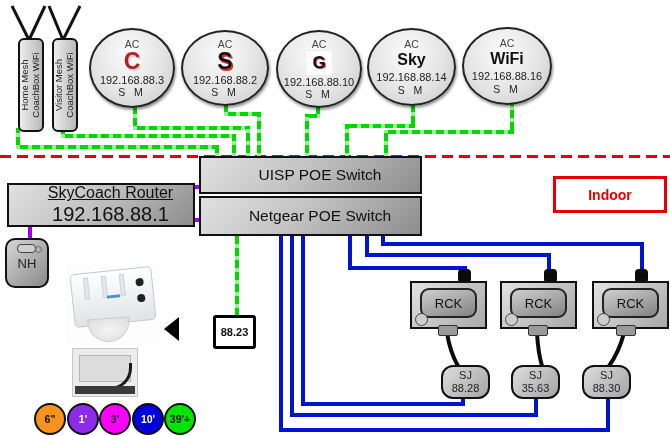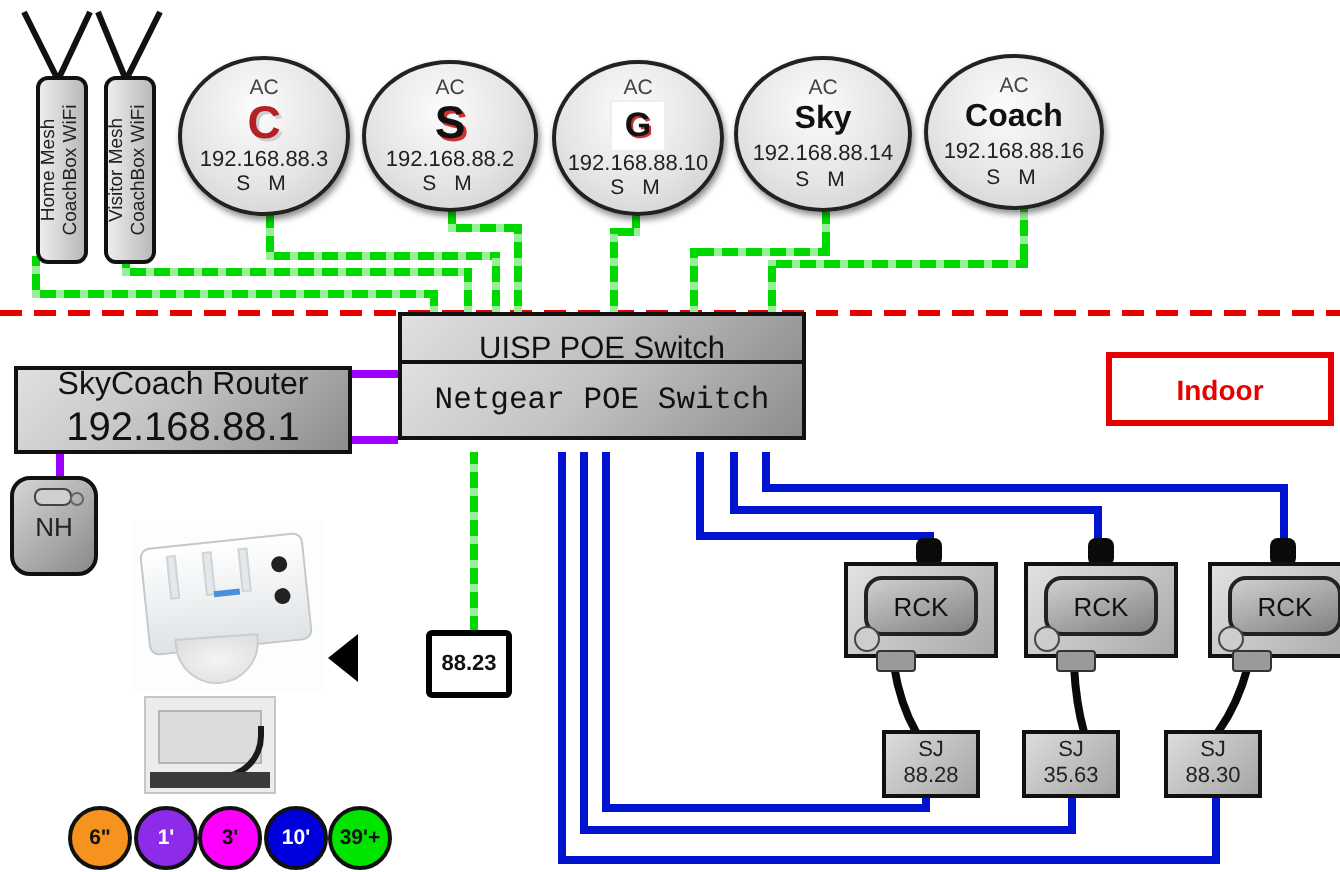--- a/index.html
+++ b/index.html
@@ -10,21 +10,21 @@
   .h{height:4px;} .v{width:4px;}
   .gl{background-color:#00d800;}
   .gl.h{background-image:repeating-linear-gradient(90deg,rgba(255,255,255,.6) 0 4px,transparent 4px 12px);}
   .gl.v{background-image:repeating-linear-gradient(0deg,rgba(255,255,255,.6) 0 4px,transparent 4px 12px);}
   .bl{background-color:#0013cf;}
   .pl{background-color:#9d00ff;}
   .red-dash{position:absolute;z-index:1;height:3px;
             background:repeating-linear-gradient(90deg,#e80000 0 11px,transparent 11px 17px);}
   
   .box{position:absolute;z-index:3;border:2px solid #111;
-       background:linear-gradient(135deg,#e0e0e0 0%,#c3c3c3 45%,#8d8d8d 100%);}
+       background:linear-gradient(135deg,#e0e0e0 0%,#c3c3c3 45%,#8d8d8d 100%);padding-left:19px;}
   .zone{position:absolute;z-index:3;border:3px solid #e80000;color:#e80000;font-weight:bold;
         display:flex;align-items:center;justify-content:center;font-size:14px;background:#fff;}
   .switch-label{display:flex;align-items:center;justify-content:center;font-size:15.5px;height:100%;}
   
   .ap{position:absolute;z-index:3;border-radius:50%;border:2px solid #222;
       background:radial-gradient(ellipse at 45% 32%,#fcfcfc,#e4e4e4 55%,#c6c6c6 100%);
       box-shadow:1px 2px 3px rgba(0,0,0,.45);
       display:flex;flex-direction:column;align-items:center;justify-content:center;line-height:1.15;}
   .ap .tl{font-size:10.5px;color:#444;}
   .ap .ip{font-size:11px;color:#222;}
@@ -48,30 +48,30 @@
            border-radius:4px;background:#cfcfcf;}
   .nh-dot{position:absolute;right:5px;top:6px;width:5px;height:5px;border:1.2px solid #666;border-radius:50%;}
   .nh-label{position:absolute;left:0;right:0;top:16px;text-align:center;font-size:13px;color:#222;}
   
   .cam-body{position:absolute;z-index:3;border:3px solid #000;border-radius:3px;background:#fff;
             display:flex;align-items:center;justify-content:center;font-size:11px;font-weight:bold;margin-left:34px;}
   .cam-lens{position:absolute;z-index:3;width:0;height:0;border-top:12px solid transparent;
             border-bottom:12px solid transparent;border-right:15px solid #000;}
   
   .rck{position:absolute;z-index:3;width:73px;height:44px;border:2px solid #111;
-       background:linear-gradient(135deg,#e2e2e2,#a9a9a9);margin-left:12px;}
+       background:linear-gradient(135deg,#e2e2e2,#a9a9a9);}
   .rck-inner{position:absolute;left:8px;right:8px;top:5px;bottom:9px;border:2px solid #222;border-radius:9px;
              background:linear-gradient(160deg,#cfcfcf,#828282);
              display:flex;align-items:center;justify-content:center;font-size:13px;color:#111;}
   .rck-knob{position:absolute;left:3px;bottom:1px;width:11px;height:11px;border-radius:50%;
             border:1.5px solid #444;background:#cdcdcd;z-index:4;}
   .rck-ant{position:absolute;z-index:3;width:13px;height:14px;background:#0a0a0a;border-radius:4px;}
   .rck-port{position:absolute;z-index:3;width:18px;height:9px;background:#9a9a9a;border:1.5px solid #333;border-radius:2px;}
   
-  .sj{position:absolute;z-index:3;width:45px;height:30px;border:2px solid #111;border-radius:0;
+  .sj{position:absolute;z-index:3;width:45px;height:30px;border:2px solid #111;border-radius:12px;
       background:linear-gradient(135deg,#dcdcdc,#a5a5a5);
       display:flex;flex-direction:column;align-items:center;justify-content:center;line-height:1.15;}
   .sj .sjname{font-size:11px;color:#222;}
   .sj .sjip{font-size:11px;color:#222;}
   
   .leg{position:absolute;z-index:3;width:28px;height:28px;border-radius:50%;border:2px solid #111;
        display:flex;align-items:center;justify-content:center;font-size:10.5px;font-weight:bold;color:#111;}
   
   .photo1{position:absolute;z-index:1;left:66px;top:260px;width:96px;height:86px;background:#fdfdfd;}
   .ph-body{position:absolute;left:6px;top:10px;width:80px;height:52px;background:linear-gradient(180deg,#fff,#dfe3e6);
@@ -203,39 +203,39 @@
     <span class="bands">S M</span>
   </div>
   <div class="ap" style="left:367px;top:28px;width:85px;height:74px;">
     <span class="tl">AC</span>
     <span class="apname">Sky</span>
     <span class="ip">192.168.88.14</span>
     <span class="bands">S M</span>
   </div>
   <div class="ap" style="left:462px;top:27px;width:86px;height:74px;">
     <span class="tl">AC</span>
-    <span class="apname">Coach</span>
+    <span class="apname">WiFi</span>
     <span class="ip">192.168.88.16</span>
     <span class="bands">S M</span>
   </div>
 
   <div class="zone" style="left:517px;top:176px;width:108px;height:31px;margin-left:36px;">
     <span>Indoor</span>
   </div>
 
   <div class="box" style="left:199px;top:156px;width:200px;height:34px;">
     <div class="switch-label">UISP POE Switch</div>
   </div>
-  <div class="box" style="left:199px;top:180px;width:200px;height:36px;font-family:Liberation Mono, monospace;">
+  <div class="box" style="left:199px;top:196px;width:200px;height:36px;">
     <div class="switch-label">Netgear POE Switch</div>
   </div>
 
   <div class="box" style="left:7px;top:183px;width:165px;height:40px;">
     <div style="display:flex;flex-direction:column;align-items:center;justify-content:center;height:100%;line-height:1.15;">
-      <span style="font-size:16px;">SkyCoach Router</span>
+      <span style="font-size:16px;text-decoration:underline;">SkyCoach Router</span>
       <span style="font-size:20px;">192.168.88.1</span>
     </div>
   </div>
 
   <div class="nh" style="left:5px;top:238px;width:40px;height:46px;">
     <div class="nh-port"></div>
     <div class="nh-dot"></div>
     <div class="nh-label">NH</div>
   </div>
 

